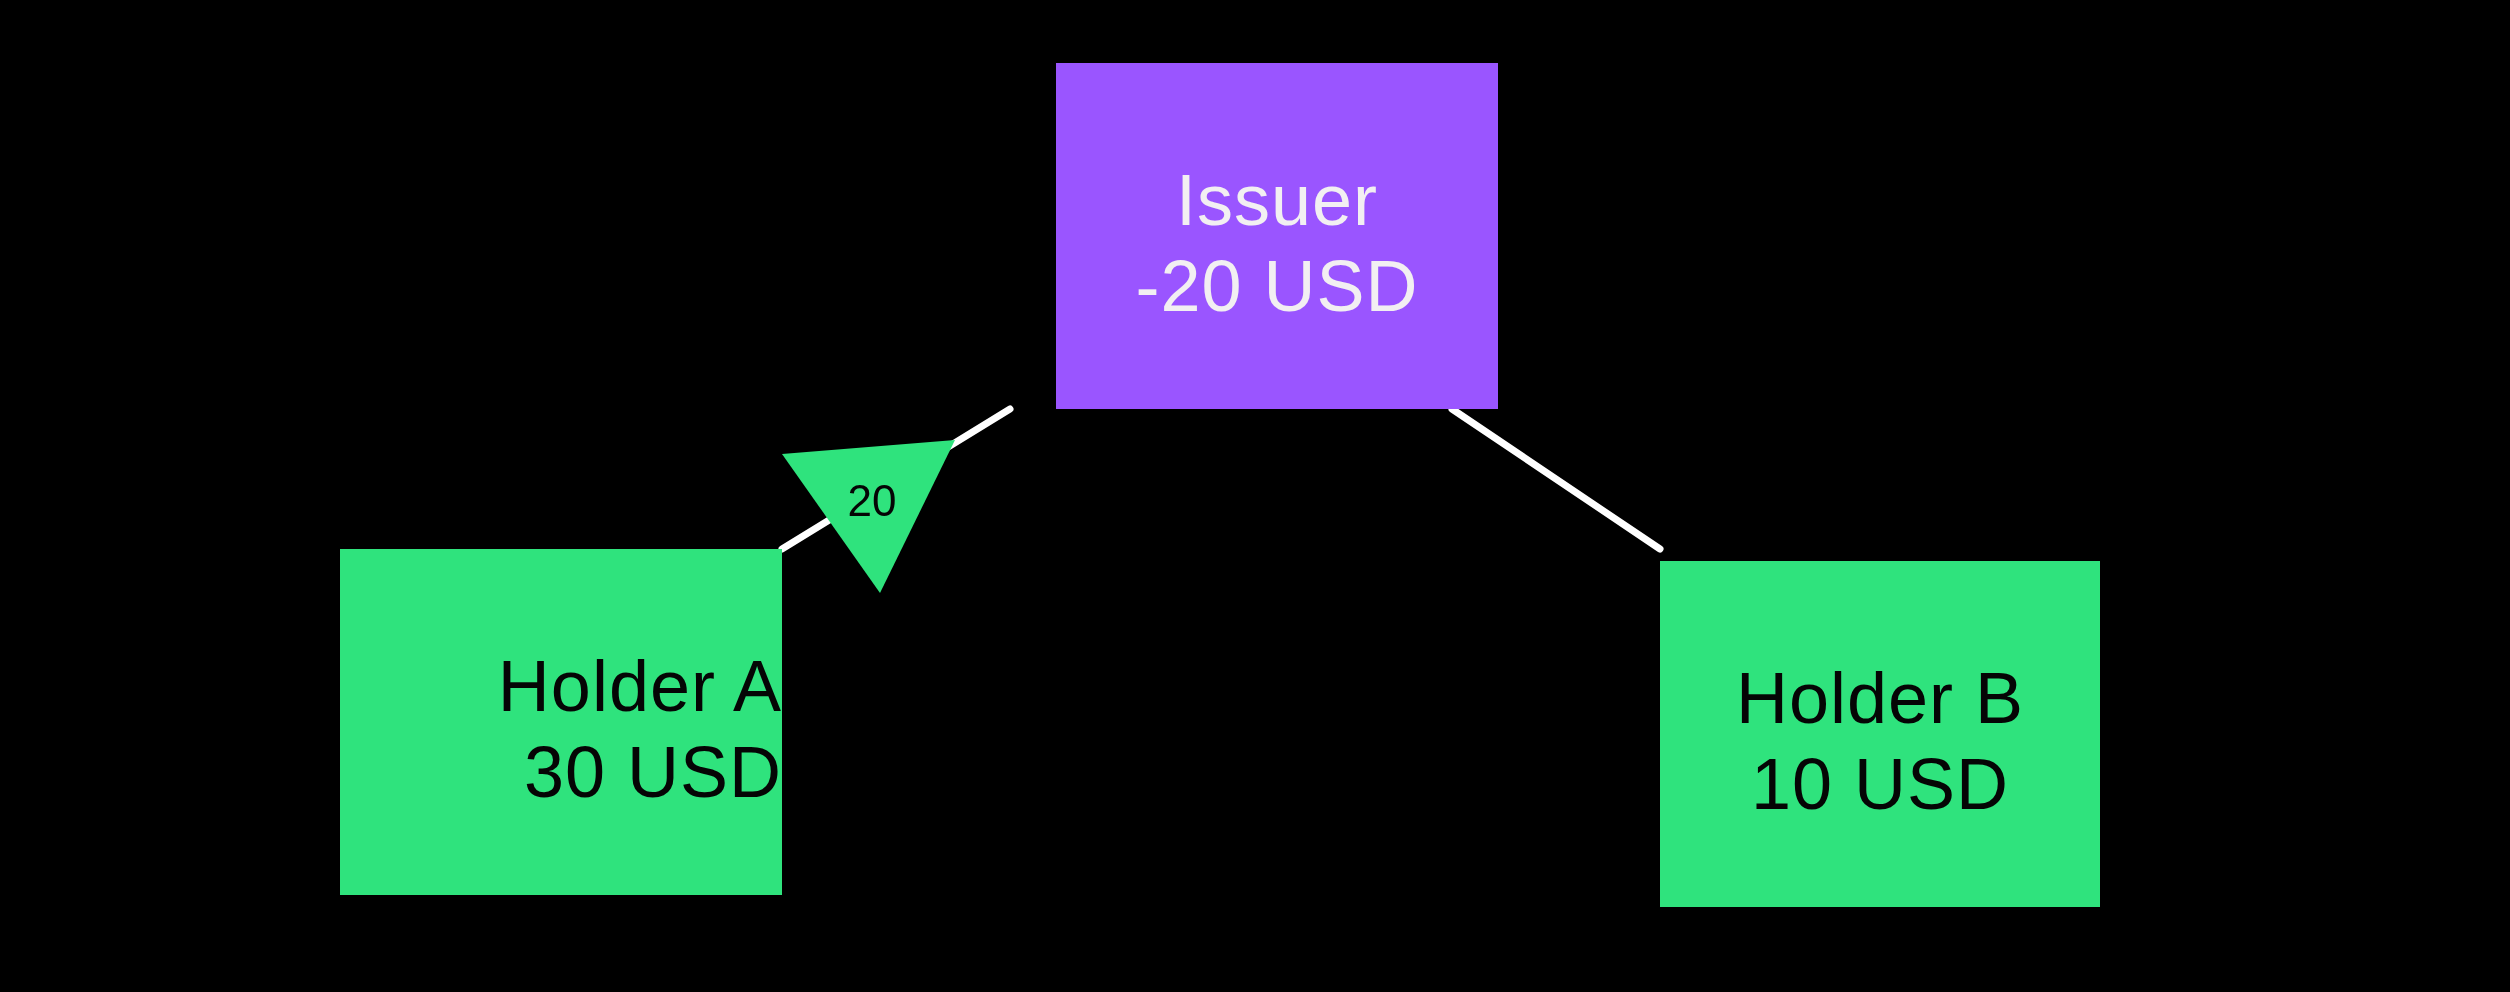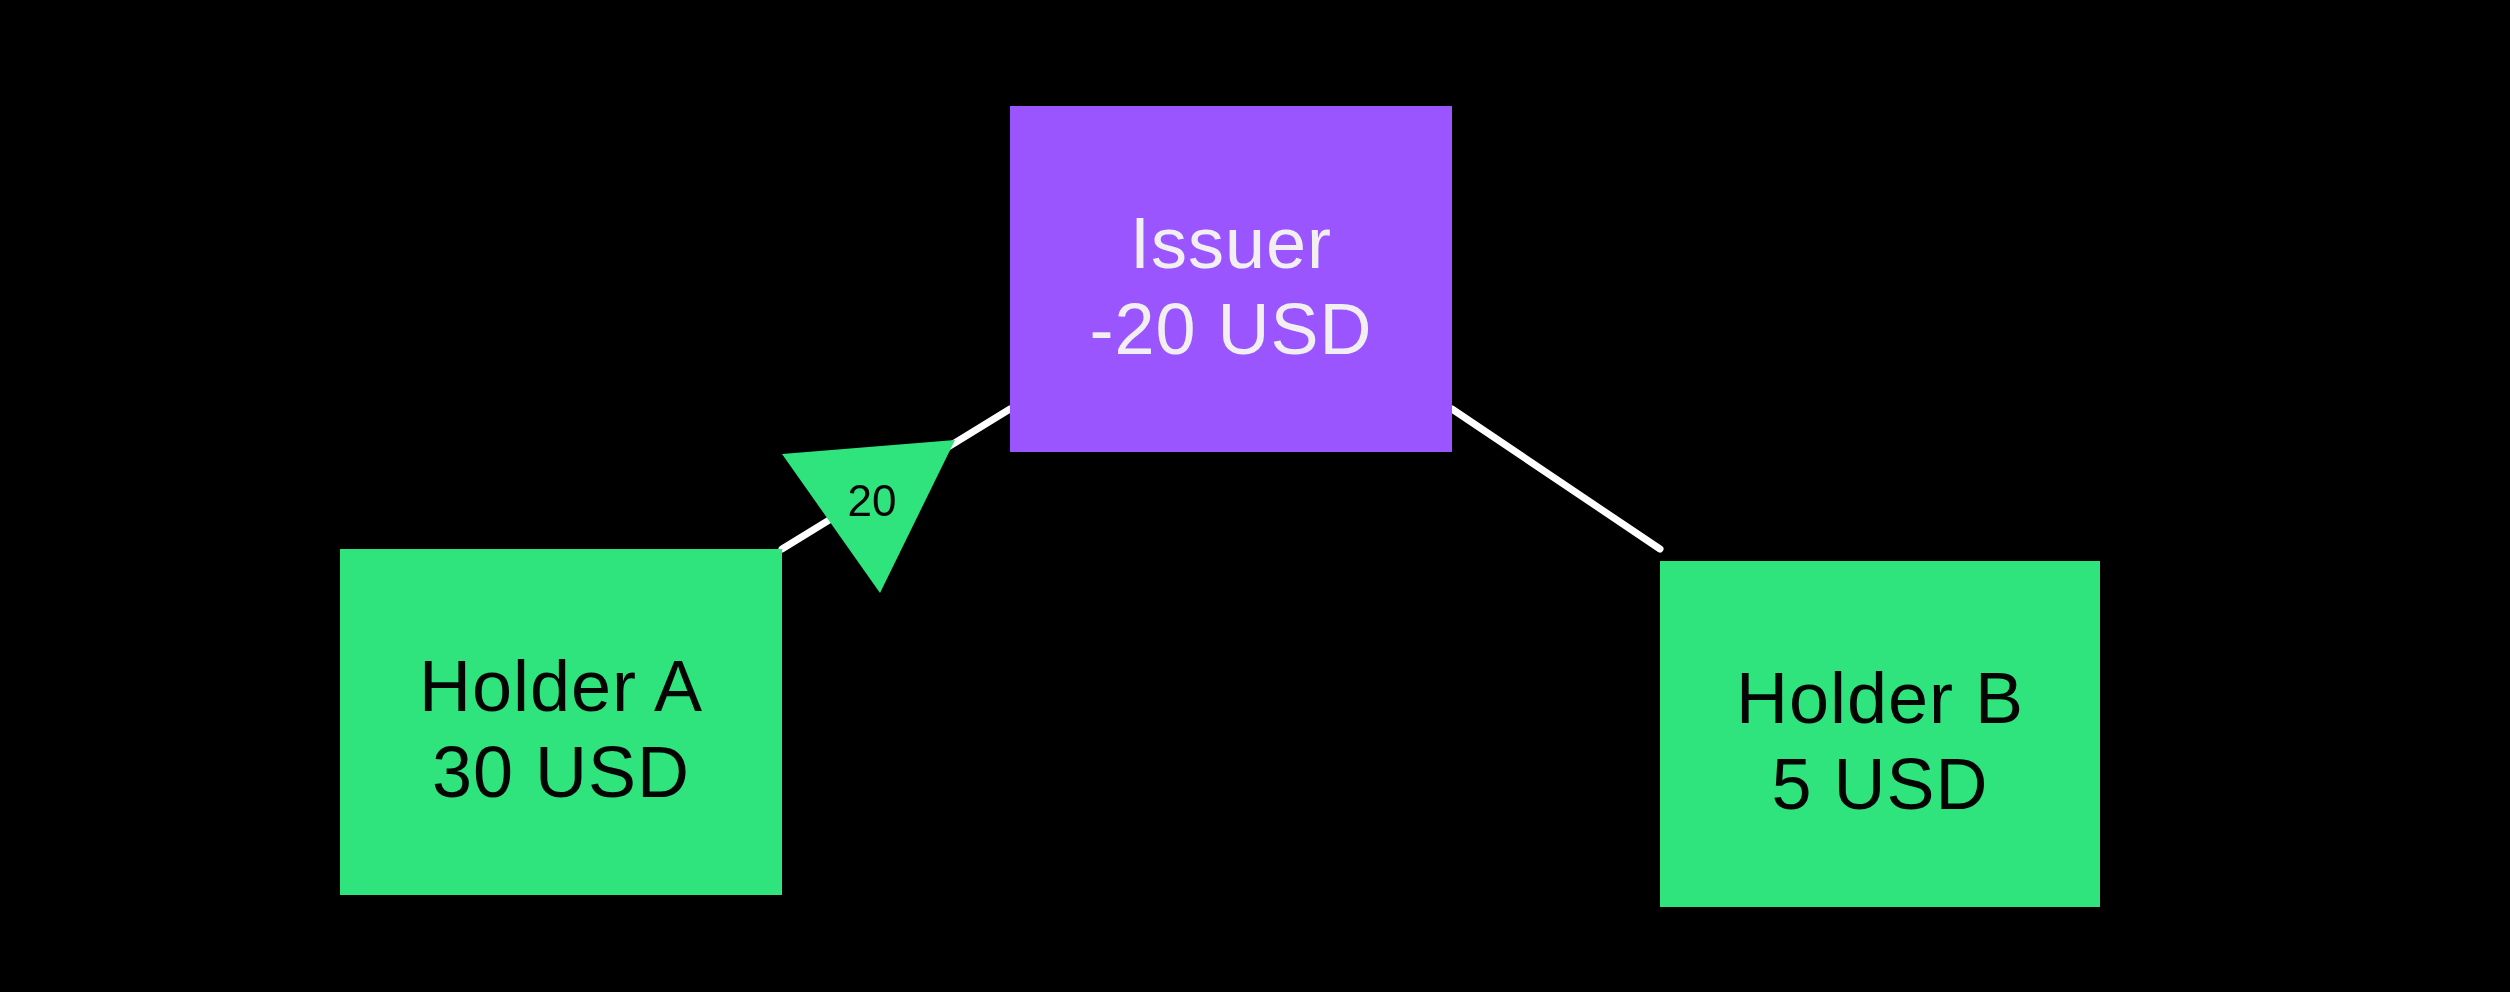--- a/index.html
+++ b/index.html
@@ -33,22 +33,22 @@
     padding-top: 14px;
   }
   .node .line {
     display: block;
     font-size: 72px;
     line-height: 86px;
     letter-spacing: 1px;
     font-weight: 400;
     white-space: nowrap;
   }
-  .node-issuer   { left: 1010px; top: 63px;  width: 442px; height: 346px; margin-top: 43px; }
-  .node-holder-a { left: 340px;  top: 549px; width: 442px; height: 346px; }
+  .node-issuer   { left: 1056px; top: 63px;  width: 442px; height: 346px; }
+  .node-holder-a { left: 340px;  top: 549px; width: 442px; height: 346px; align-items: flex-end; }
   .node-holder-b { left: 1660px; top: 549px; width: 440px; height: 346px; margin-top: 12px; }
   .amount-label {
     font-family: "Liberation Sans", sans-serif;
     font-size: 44px;
     font-weight: 400;
   }
 </style>
 </head>
 <body>
 
@@ -66,16 +66,16 @@
     <span class="line">-20 USD</span>
   </div>
 
   <div class="node node-holder-a" style="background-color: rgb(47, 227, 125); color: rgb(5, 5, 5);">
     <span class="line">Holder A</span>
     <span class="line">30 USD</span>
   </div>
 
   <div class="node node-holder-b" style="background-color: rgb(47, 227, 125); color: rgb(5, 5, 5);">
     <span class="line">Holder B</span>
-    <span class="line">5 USD</span>
+    <span class="line">10 USD</span>
   </div>
 
 </div>
 
 </body></html>

